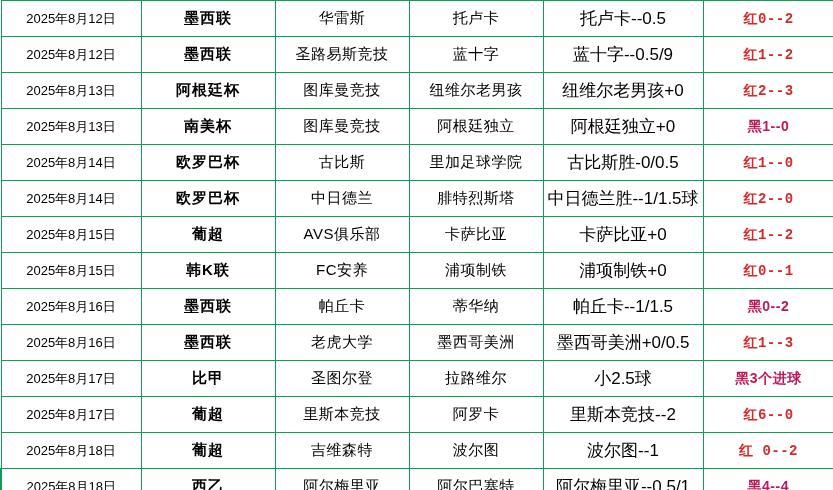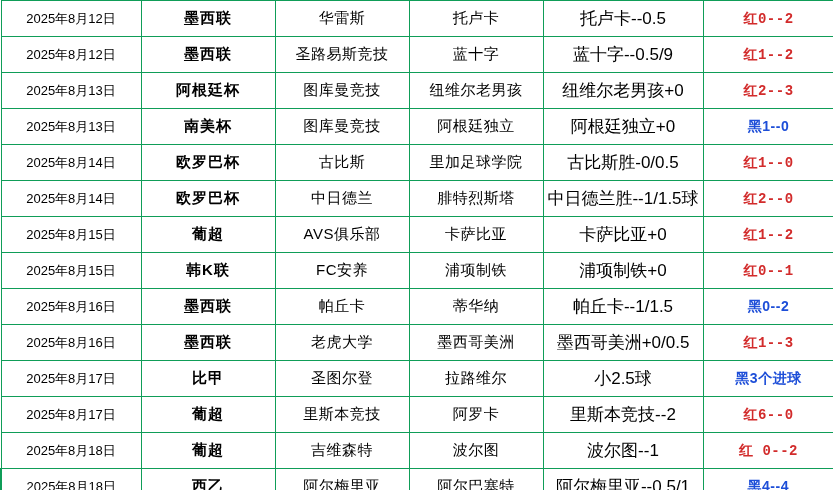--- a/index.html
+++ b/index.html
@@ -55,21 +55,21 @@
   td.pick {
     font-size: 17px;
     font-weight: normal;
   }
   td.result {
     font-size: 14px;
     font-weight: bold;
     letter-spacing: 0.5px;
   }
   td.result.red   { color: #d22b2b; font-family: Liberation Mono, monospace; }
-  td.result.black { color: #1d4ed8; }
+  td.result.black { color: #be185d; }
   
   tr:last-child td {
     border-bottom: 2px solid #0f9d58;
   }
   tr:last-child td:first-child {
     border-left: 2px solid #0f9d58;
   }
   tr:last-child td:last-child {
     border-right: 2px solid #0f9d58;
   }

